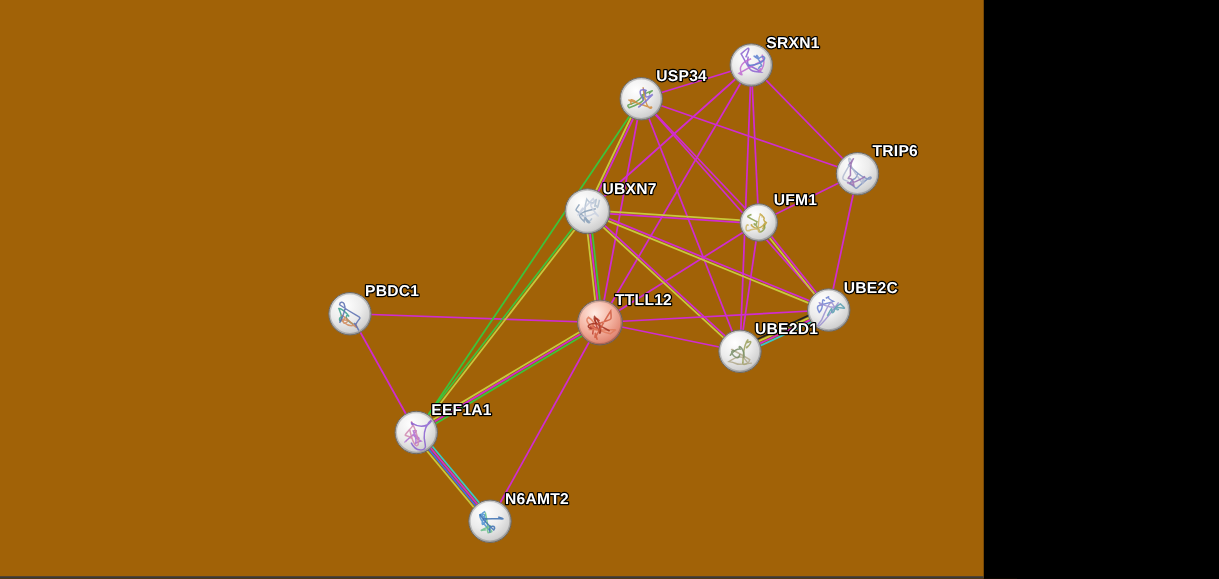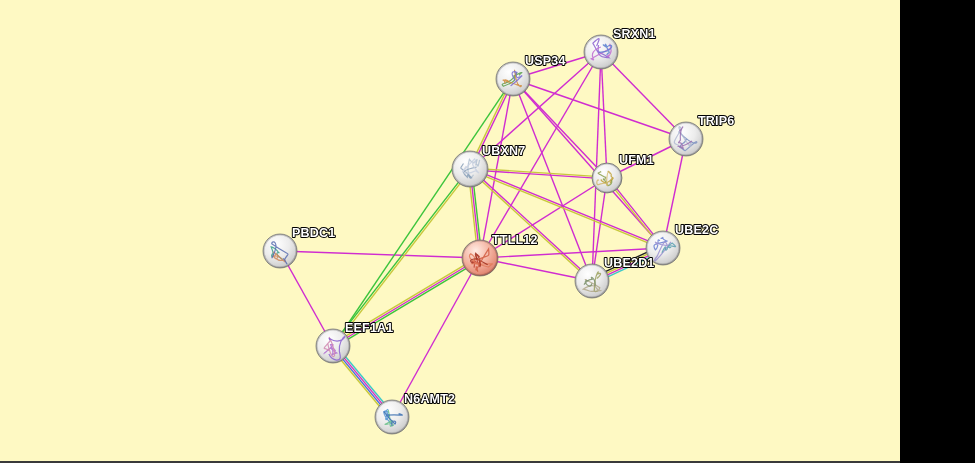--- a/index.html
+++ b/index.html
@@ -2,23 +2,23 @@
 <html><head>
 <meta charset="utf-8">
 <style>
   html, body {
     margin: 0;
     padding: 0;
     background: #000000;
   }
   .stage {
     position: relative;
-    width: 900px;
+    width: 787px;
     height: 463px;
-    background: #fef9c3;
+    background: #a16207;
     overflow: hidden;
     font-family: "Liberation Sans", sans-serif;
   }
   svg { display: block; }
   .node-label {
     font-family: "Liberation Sans", sans-serif;
     font-size: 12.5px;
     font-weight: bold;
     fill: #ffffff;
     stroke: #000000;

